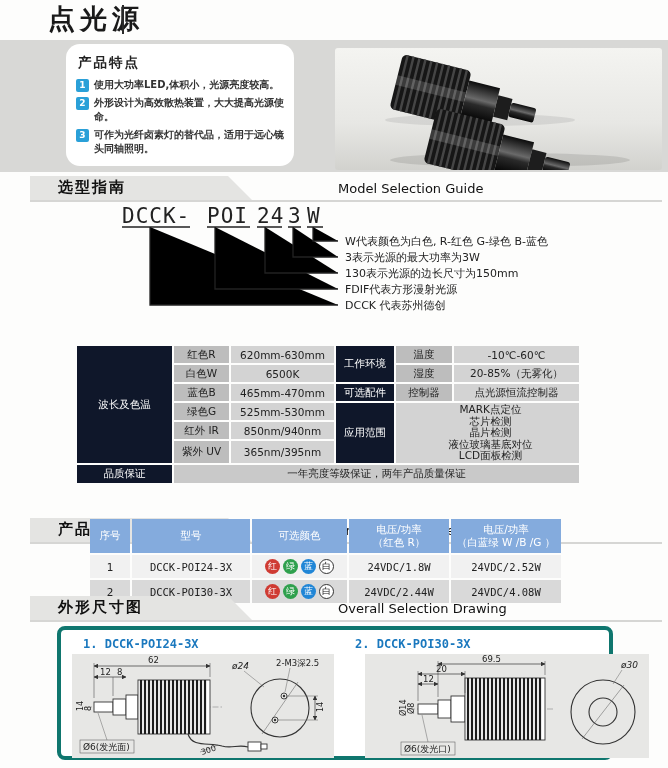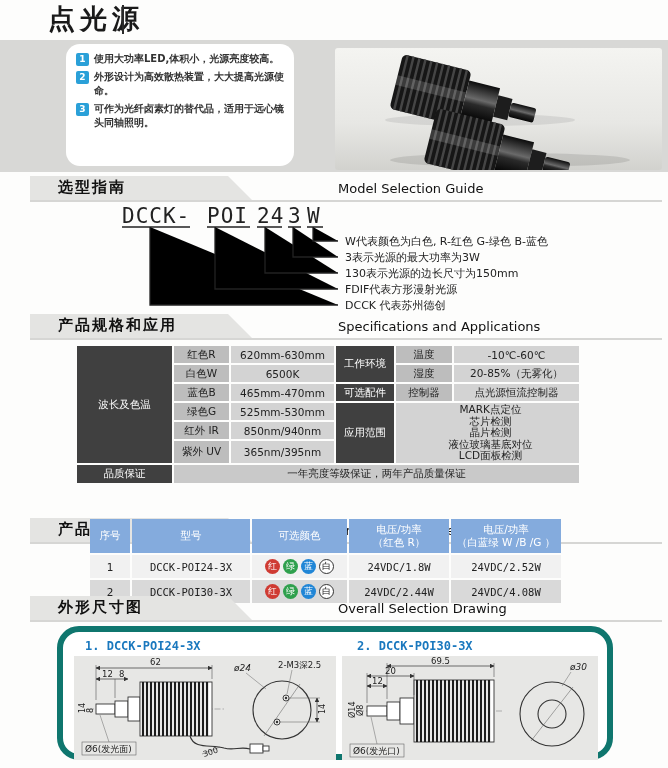--- a/index.html
+++ b/index.html
@@ -26,57 +26,58 @@
 
   
   .sec{position:absolute;left:30px;width:632px;height:24px;border-bottom:2px solid #d6d6d4;}
   .sec .trap{position:absolute;left:0;top:0;width:222px;height:24px;background:#e4e4e2;clip-path:polygon(0 0,calc(100% - 24px) 0,100% 100%,0 100%);}
   .sec .cn{position:absolute;left:28px;top:2px;font-size:15px;font-weight:bold;letter-spacing:2px;color:#111;}
   .sec .en{position:absolute;left:308px;top:5px;font-size:13px;color:#111;}
 
   
   .spec-table{position:absolute;left:75px;top:344px;border-collapse:separate;border-spacing:2px;table-layout:fixed;}
   .spec-table td{font-size:10.5px;text-align:center;vertical-align:middle;color:#222;padding:0 2px;}
-  .c-dark{background:#404040;color:#ffffff !important;}
+  .c-dark{background:#0f172a;color:#ffffff !important;}
   .c-mid{background:#bdbdbd;}
   .c-light{background:#d3d3d3;}
   .c-midlight{background:#c9c9c9;}
   .app-cell{text-align:left;padding-left:8px !important;line-height:11.6px;}
   .mono{font-family:"DejaVu Sans Mono",monospace;}
 
   
   .param-table{position:absolute;left:88px;top:517px;border-collapse:separate;border-spacing:2px;table-layout:fixed;}
   .param-table th{background:#84abdd;color:#fff;font-size:10.5px;font-weight:normal;height:32px;vertical-align:middle;text-align:center;line-height:1.25;}
   .param-table td{font-size:10.5px;text-align:center;vertical-align:middle;height:21px;color:#222;}
   .prow-1 td{background:#f1f1f1;}
   .prow-2 td{background:#d9d9d9;}
   .badges{display:flex;justify-content:center;gap:3px;}
   .badge{width:15px;height:15px;border-radius:50%;color:#fff;font-size:9px;line-height:15px;text-align:center;}
   .badge-red{background:#cf3b33;}
   .badge-green{background:#2fa04d;}
   .badge-blue{background:#2186d6;}
   .badge-white{background:#fff;color:#111;border:1px solid #333;box-sizing:border-box;line-height:13px;}
 
   
-  .dims-box{position:absolute;left:57px;top:626px;width:556px;height:134px;background:#fff;border:6px solid #0f766e;border-radius:22px;box-sizing:border-box;}
+  .dims-box{position:absolute;left:57px;top:626px;width:556px;height:134px;background:#fff;border:4px solid #0f766e;border-radius:8px;box-sizing:border-box;}
   .draw-title{position:absolute;top:7px;font-size:12px;font-weight:bold;color:#1a78be;font-family:"DejaVu Sans Mono",monospace;}
   .draw-panel{position:absolute;top:24px;height:104px;background:#e7e7e5;}
   svg text{fill:#222;}
 </style>
 </head>
 <body>
 
 <div class="page">
 
   <div class="main-title">点光源</div>
   <div class="title-divider"></div>
 
   <div class="band"></div>
 
   <div class="features-card">
+    <div class="features-title">产品特点</div>
     <div class="feature-item">
       <span class="feature-num">1</span>
       <span class="feature-text">使用大功率LED,体积小，光源亮度较高。</span>
     </div>
     <div class="feature-item">
       <span class="feature-num">2</span>
       <span class="feature-text">外形设计为高效散热装置，大大提高光源使命。</span>
     </div>
     <div class="feature-item">
       <span class="feature-num">3</span>
@@ -139,25 +140,20 @@
     </g>
     <g font-size="11" fill="#111">
       <text x="345" y="45">W代表颜色为白色, R-红色 G-绿色 B-蓝色</text>
       <text x="345" y="61">3表示光源的最大功率为3W</text>
       <text x="345" y="77">130表示光源的边长尺寸为150mm</text>
       <text x="345" y="93">FDIF代表方形漫射光源</text>
       <text x="345" y="109">DCCK 代表苏州德创</text>
     </g>
   </svg>
 
-  <div class="sec" style="top:314px;">
-    <div class="trap"></div>
-    <div class="cn">产品规格和应用</div>
-    <div class="en">Specifications and Applications</div>
-  </div>
 
   <table class="spec-table">
     <colgroup>
         <col style="width:95px">
         <col style="width:55px">
         <col style="width:103px">
         <col style="width:58px">
         <col style="width:56px">
         <col style="width:125px">
       </colgroup>
@@ -328,21 +324,21 @@
         <path d="M172 17L192 33" stroke="#666" stroke-width="0.5"></path>
         <text x="204" y="12" font-size="8.5">2-M3深2.5</text>
         <path d="M218 14L213 38" stroke="#666" stroke-width="0.5"></path>
 
         <path d="M215 42H246M206 66H246" stroke="#555" stroke-width="0.5"></path>
         <path d="M243 42V66" stroke="#333" stroke-width="0.7" marker-start="url(#a1)" marker-end="url(#a1)"></path>
         <text x="251" y="58" font-size="8" transform="rotate(-90 251 58)">14</text>
       </svg>
     </div>
 
-    <div class="draw-panel" style="left:279px;width:256px;">
+    <div class="draw-panel" style="left:304px;width:256px;padding-left:28px;">
       <svg width="256" height="104" viewBox="0 0 256 104">
         <defs>
           <marker id="a2" viewBox="0 0 10 10" refX="9" refY="5" markerWidth="7" markerHeight="7" orient="auto-start-reverse">
             <path d="M0 0L10 5L0 10z" fill="#333"></path>
           </marker>
         </defs>
         <path d="M16 55H162" stroke="#888" stroke-width="0.6" stroke-dasharray="6 2 1.5 2"></path>
         <g fill="#ffffff" stroke="#333" stroke-width="0.9">
           <rect x="25" y="50" width="20" height="10"></rect>
           <rect x="45" y="46" width="13" height="18"></rect>

